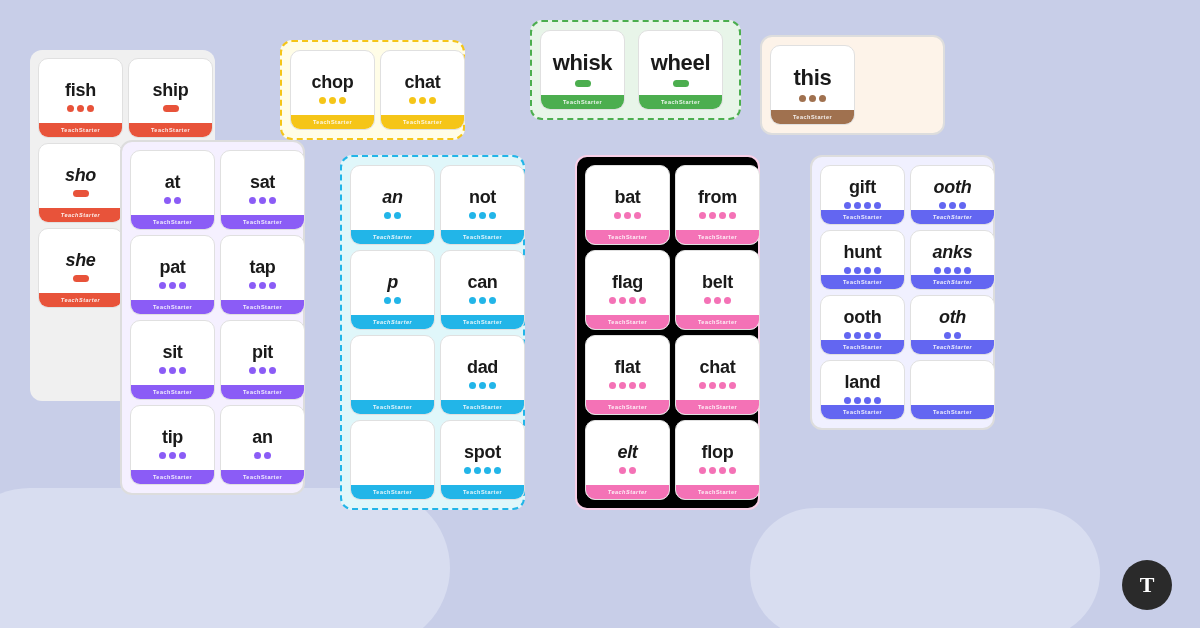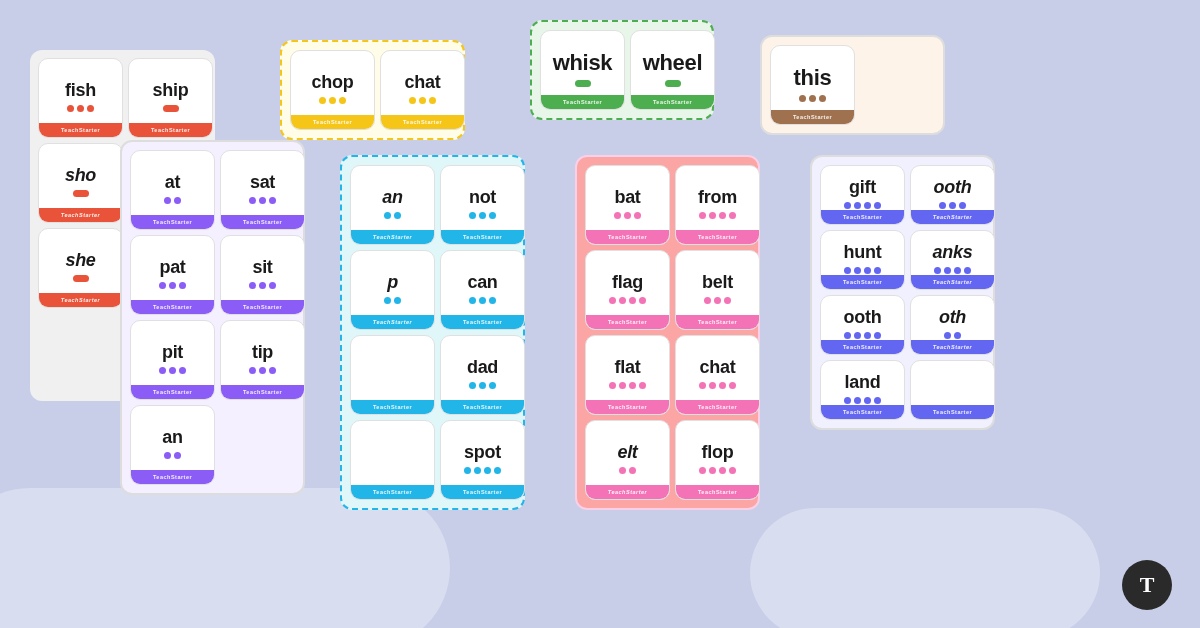--- a/index.html
+++ b/index.html
@@ -190,21 +190,21 @@
       gap: 5px;
       padding: 8px;
       z-index: 6;
     }
     .sheet-4 .card { width: 85px; height: 80px; }
 
     
     .sheet-5 {
       top: 20px;
       left: 530px;
-      width: 184px;
+      width: 211px;
       grid-template-columns: 1fr 1fr;
       grid-template-rows: 1fr;
       gap: 5px;
       padding: 8px;
       z-index: 3;
     }
     .sheet-5 .card { width: 85px; height: 80px; }
 
     
     .sheet-6 {
@@ -343,20 +343,31 @@
     <span class="card-word">pat</span>
     <div class="dots">
       <div class="dot"></div>
       <div class="dot"></div>
       <div class="dot"></div>
     </div>
     <div class="card-footer" style="background:#8b5cf6;">
         <span class="card-footer-text">TeachStarter</span>
       </div>
   </div>
+  <div class="card purple">
+    <span class="card-word">tap</span>
+    <div class="dots">
+      <div class="dot"></div>
+      <div class="dot"></div>
+      <div class="dot"></div>
+    </div>
+    <div class="card-footer" style="background:#8b5cf6;">
+        <span class="card-footer-text">TeachStarter</span>
+      </div>
+  </div>
 
   <div class="card purple">
     <span class="card-word">sit</span>
     <div class="dots">
       <div class="dot"></div>
       <div class="dot"></div>
       <div class="dot"></div>
     </div>
     <div class="card-footer" style="background:#8b5cf6;">
         <span class="card-footer-text">TeachStarter</span>
@@ -519,21 +530,21 @@
     <span class="card-word card-word-lg">wheel</span>
     <div class="dots">
       <div class="dash" style="background:#4cae4f;"></div>
     </div>
     <div class="card-footer" style="background:#4cae4f;">
         <span class="card-footer-text">TeachStarter</span>
       </div>
   </div>
 </div>
 
-<div class="sheet sheet-6" style="background:#fca5a5; border: 2px solid #f9d0e8;">
+<div class="sheet sheet-6" style="background:#000000; border: 2px solid #f9d0e8;">
 
   <div class="card pink">
     <span class="card-word">bat</span>
     <div class="dots">
       <div class="dot" style="background:#f472b6;"></div>
       <div class="dot" style="background:#f472b6;"></div>
       <div class="dot" style="background:#f472b6;"></div>
     </div>
     <div class="card-footer" style="background:#f472b6;">
         <span class="card-footer-text">TeachStarter</span>

